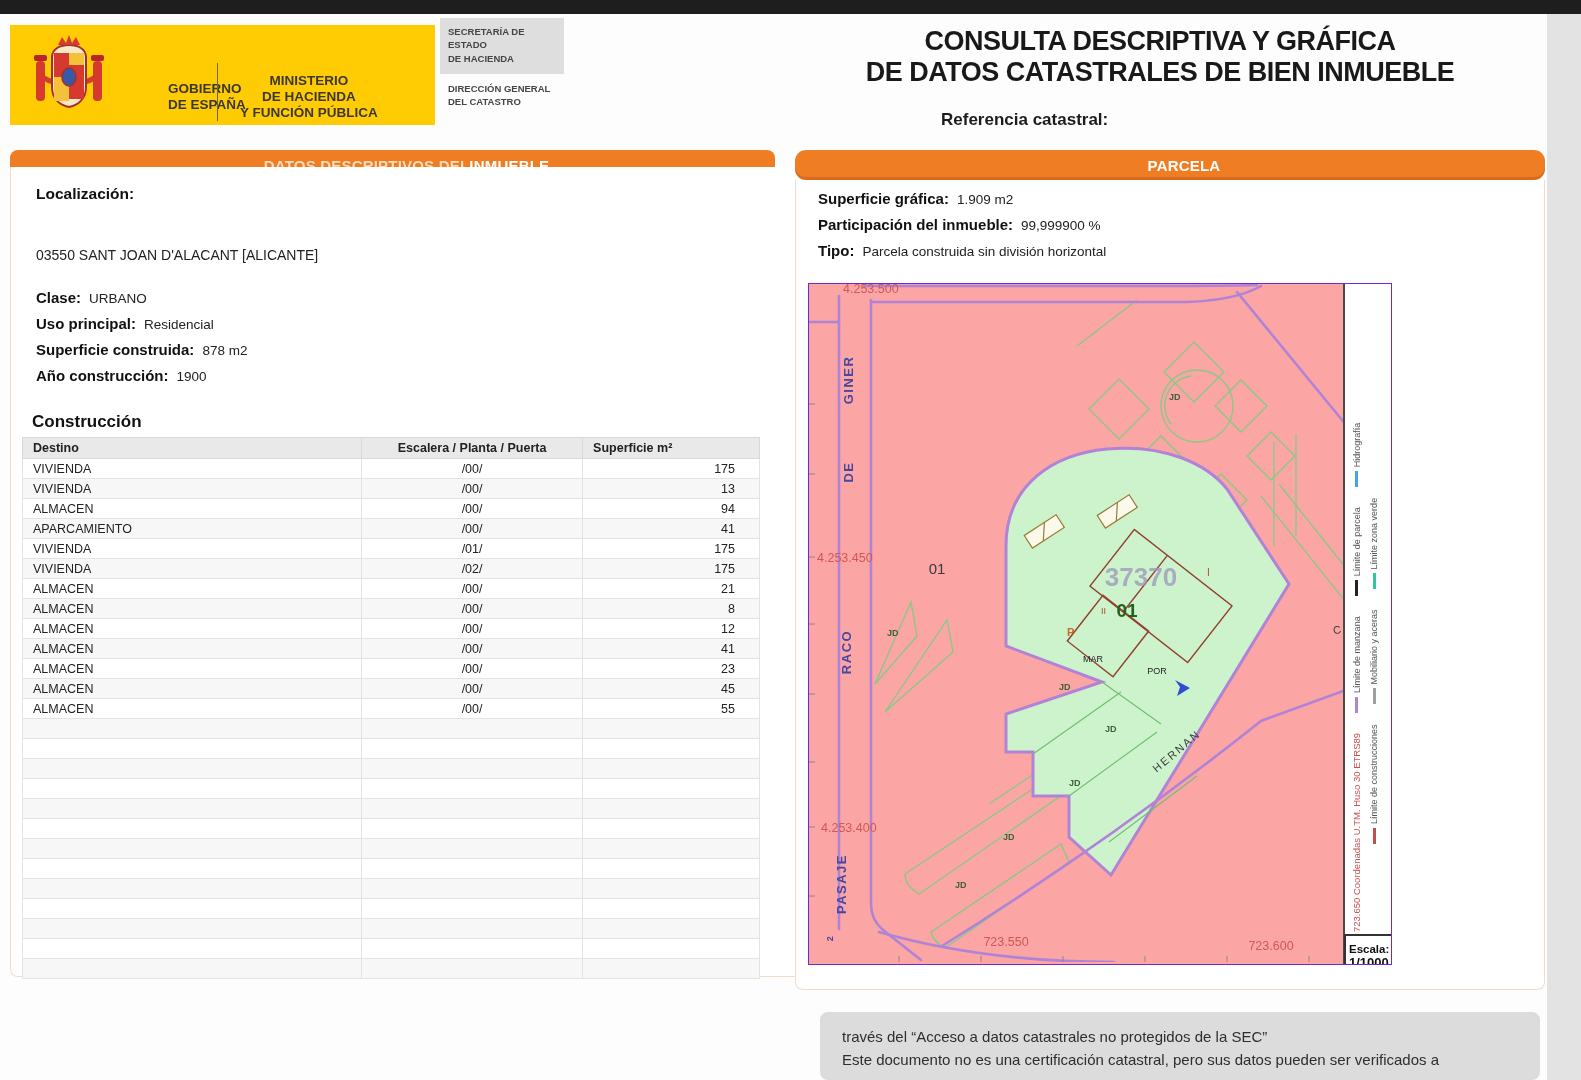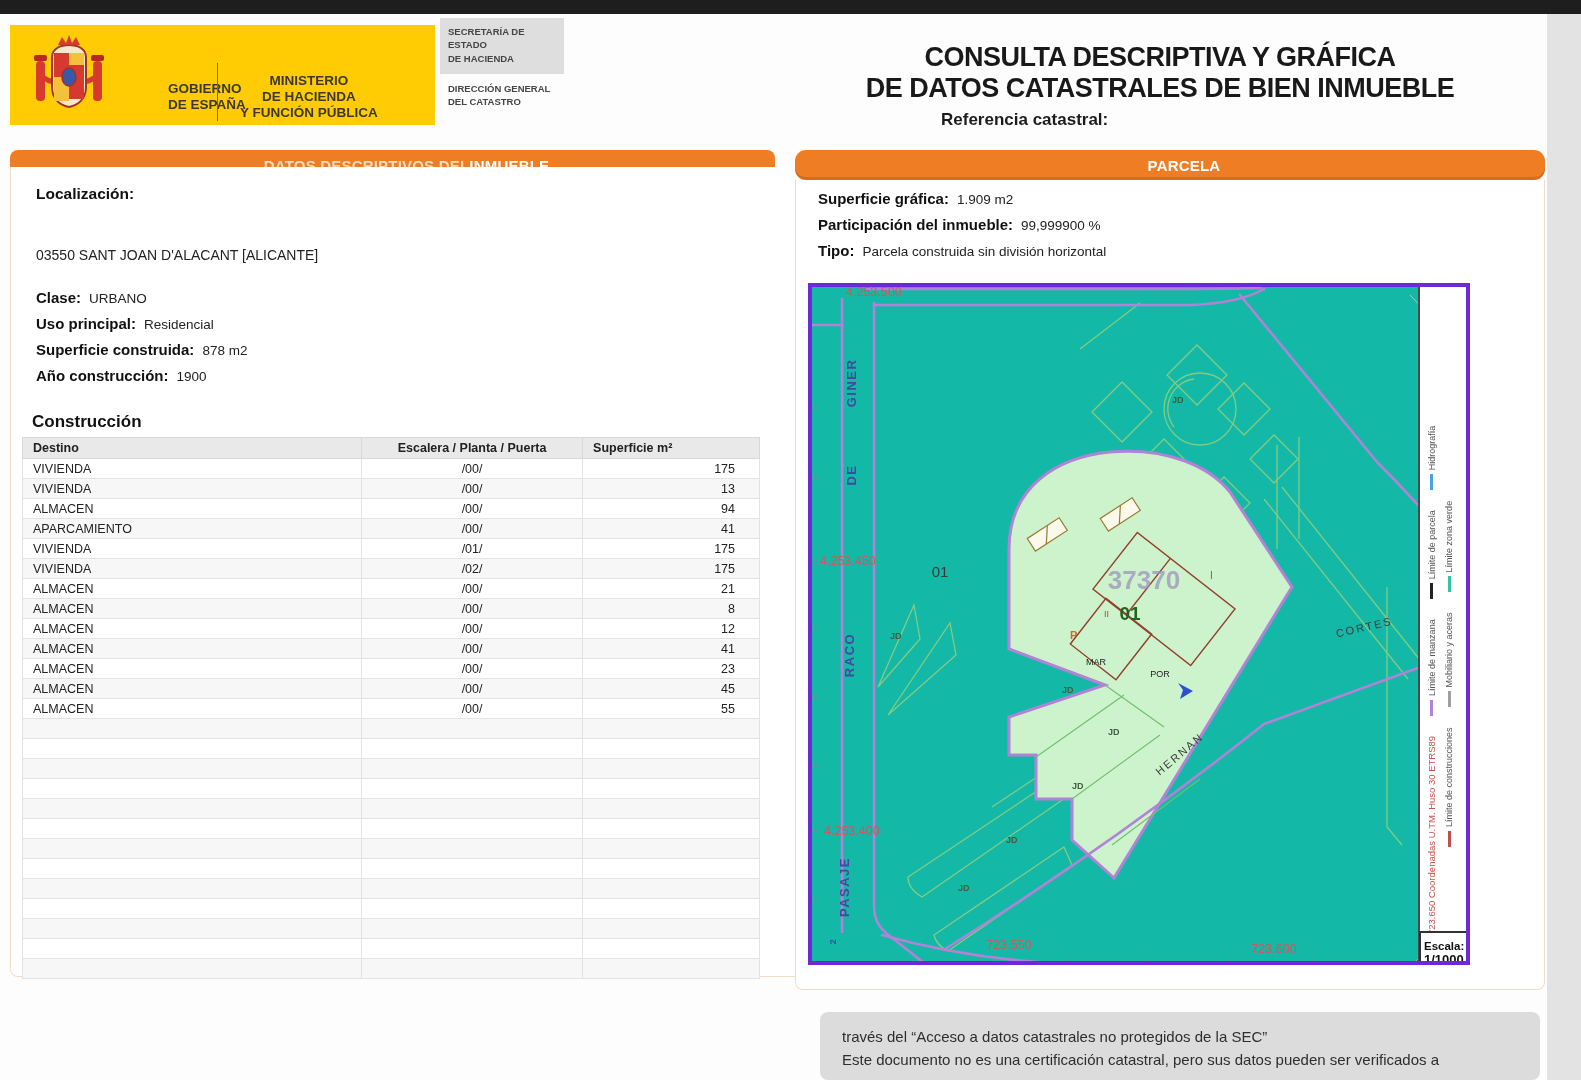--- a/index.html
+++ b/index.html
@@ -12,21 +12,21 @@
   #rightstrip { left:1547px; top:14px; width:34px; height:1066px; background:#e3e3e3; }
 
   
   #logo-box { left:10px; top:25px; width:425px; height:100px; background:#ffcc03; }
   .gov-txt { font-weight:bold; color:#3c3830; font-size:13.5px; line-height:1.2; }
   #logo-divider { left:207px; top:38px; width:1px; height:58px; background:#6b6455; position:absolute; }
   #secretaria-box { left:440px; top:18px; width:124px; height:56px; background:#dedede; padding:7px 8px; }
   .mini-txt { font-size:9.5px; font-weight:bold; color:#454545; line-height:1.4; }
 
   
-  .main-title { font-size:27px; font-weight:bold; color:#191919; letter-spacing:-0.5px; text-align:center; width:660px;margin-top:16px; }
+  .main-title { font-size:27px; font-weight:bold; color:#191919; letter-spacing:-0.5px; text-align:center; width:660px; }
   #ref-label { left:941px; top:110px; font-size:17px; font-weight:bold; color:#1c1c1c; }
 
   
   .orange-bar { height:30px; background:#ef7d23; border-radius:8px 8px 0 0; box-shadow: inset 0 -3px 0 rgba(150,60,0,.25); display:flex; align-items:center; padding-left:28px; font-size:15px; font-weight:bold; letter-spacing:.2px;justify-content:center; }
   .orange-bar .part1 { color:#fbdcbb; }
   .orange-bar .part2 { color:#ffffff; }
   .panel-body { background:#ffffff; border:1px solid #f0dcc8; border-top:none; border-radius:0 0 8px 8px; }
 
   .field-line { position:absolute; font-size:13.5px; color:#222; white-space:nowrap; }
   .field-line b { font-size:15px; color:#111; margin-right:8px; }
@@ -38,21 +38,21 @@
   #ctable td { padding:2.5px 10px; border:1px solid #e3e3e3; height:14.3px; }
   #ctable tr:nth-child(even) td { background:#f7f7f7; }
   #ctable .c0 { width:46%; }
   #ctable .c1 { width:30%; text-align:center; }
   #ctable .c2 { width:24%; }
   #ctable td.c2 { text-align:right; padding-right:24px; }
   #ctable tr.empty td { background:#fff; }
   #ctable tr.empty:nth-child(even) td { background:#f7f7f7; }
 
   
-  #map-frame { left:808px; top:283px; width:662px; height:682px; border:4px solid #6d28d9; background:#14b8a6; overflow:hidden; }
+  #map-frame { left:808px; top:283px; width:584px; height:682px; border:1px solid #6d28d9; background:#fca5a5; overflow:hidden; }
   #map-sidebar { position:absolute; right:0; top:0; width:48px; height:100%; border-left:2px solid #4a4a4a; background:#fff; }
   .rotline { position:absolute; transform-origin:0 0; transform:rotate(-90deg); display:flex; align-items:center; white-space:nowrap; font-size:9px; color:#555; }
   .rotline .sw { display:inline-block; width:16px; height:3px; margin-right:4px; vertical-align:middle; }
   .leg-item { display:inline-flex; align-items:center; }
   .leg-coords { color:#cc4f4f; font-size:9.5px; }
   #escala-box { position:absolute; right:0; bottom:0; width:47px; height:30px; border-left:2px solid #333; border-top:2px solid #333; background:#fff; padding:7px 3px; }
   #escala-box .el { font-size:11.5px; font-weight:bold; color:#111; }
   #escala-box .ev { font-size:13px; font-weight:bold; color:#111; }
 
   

